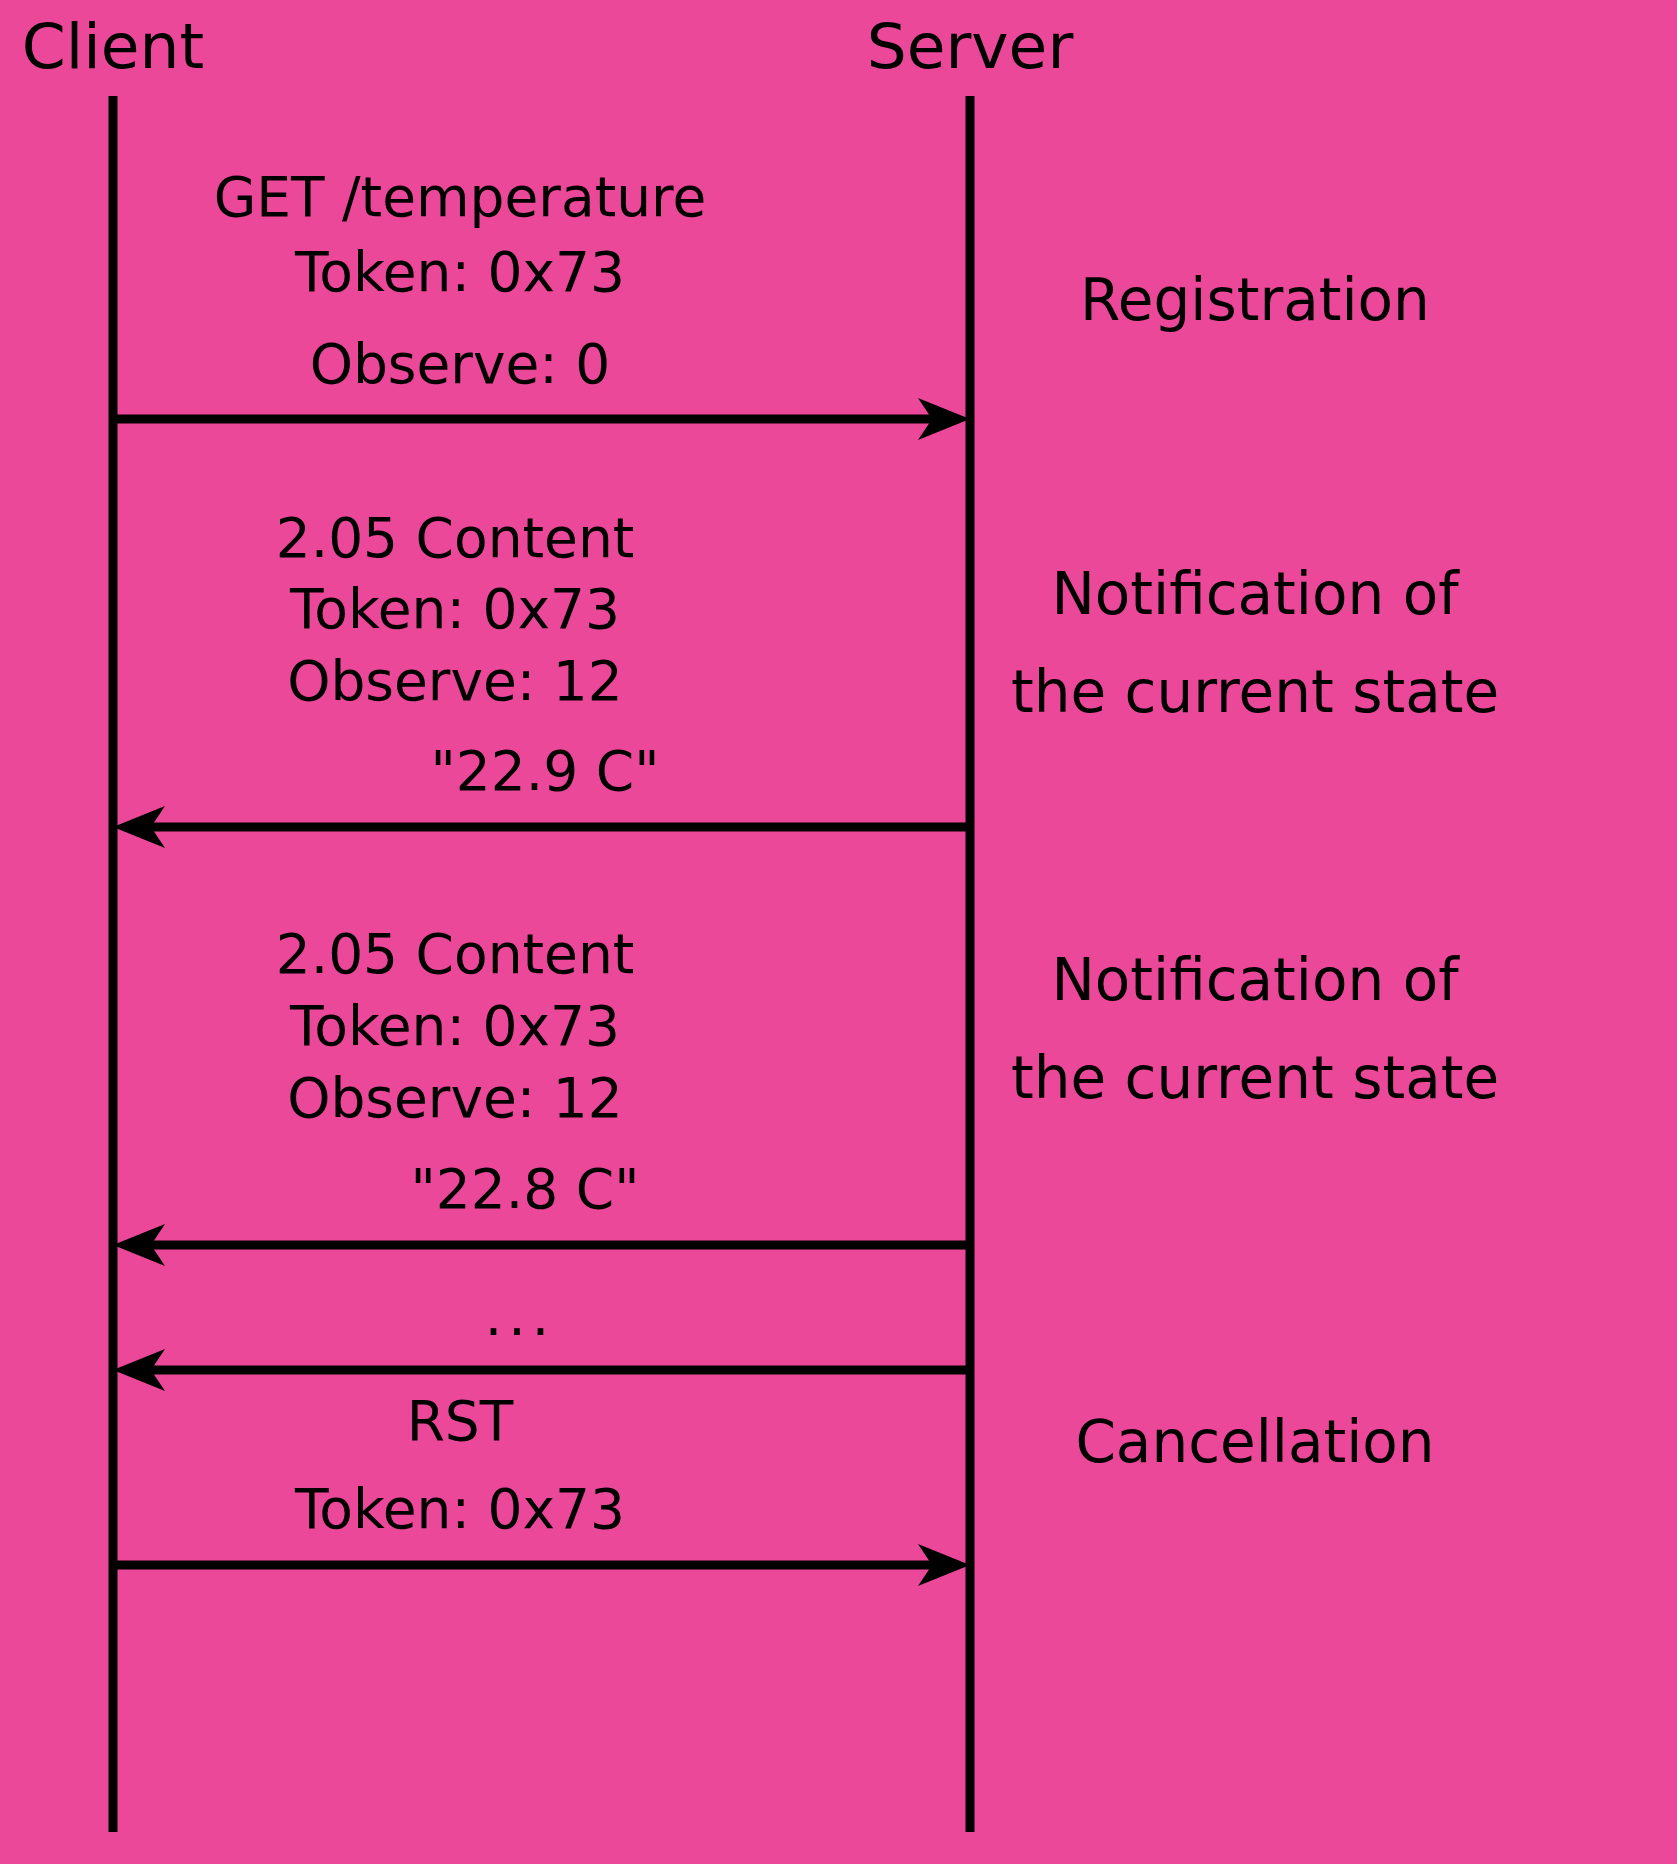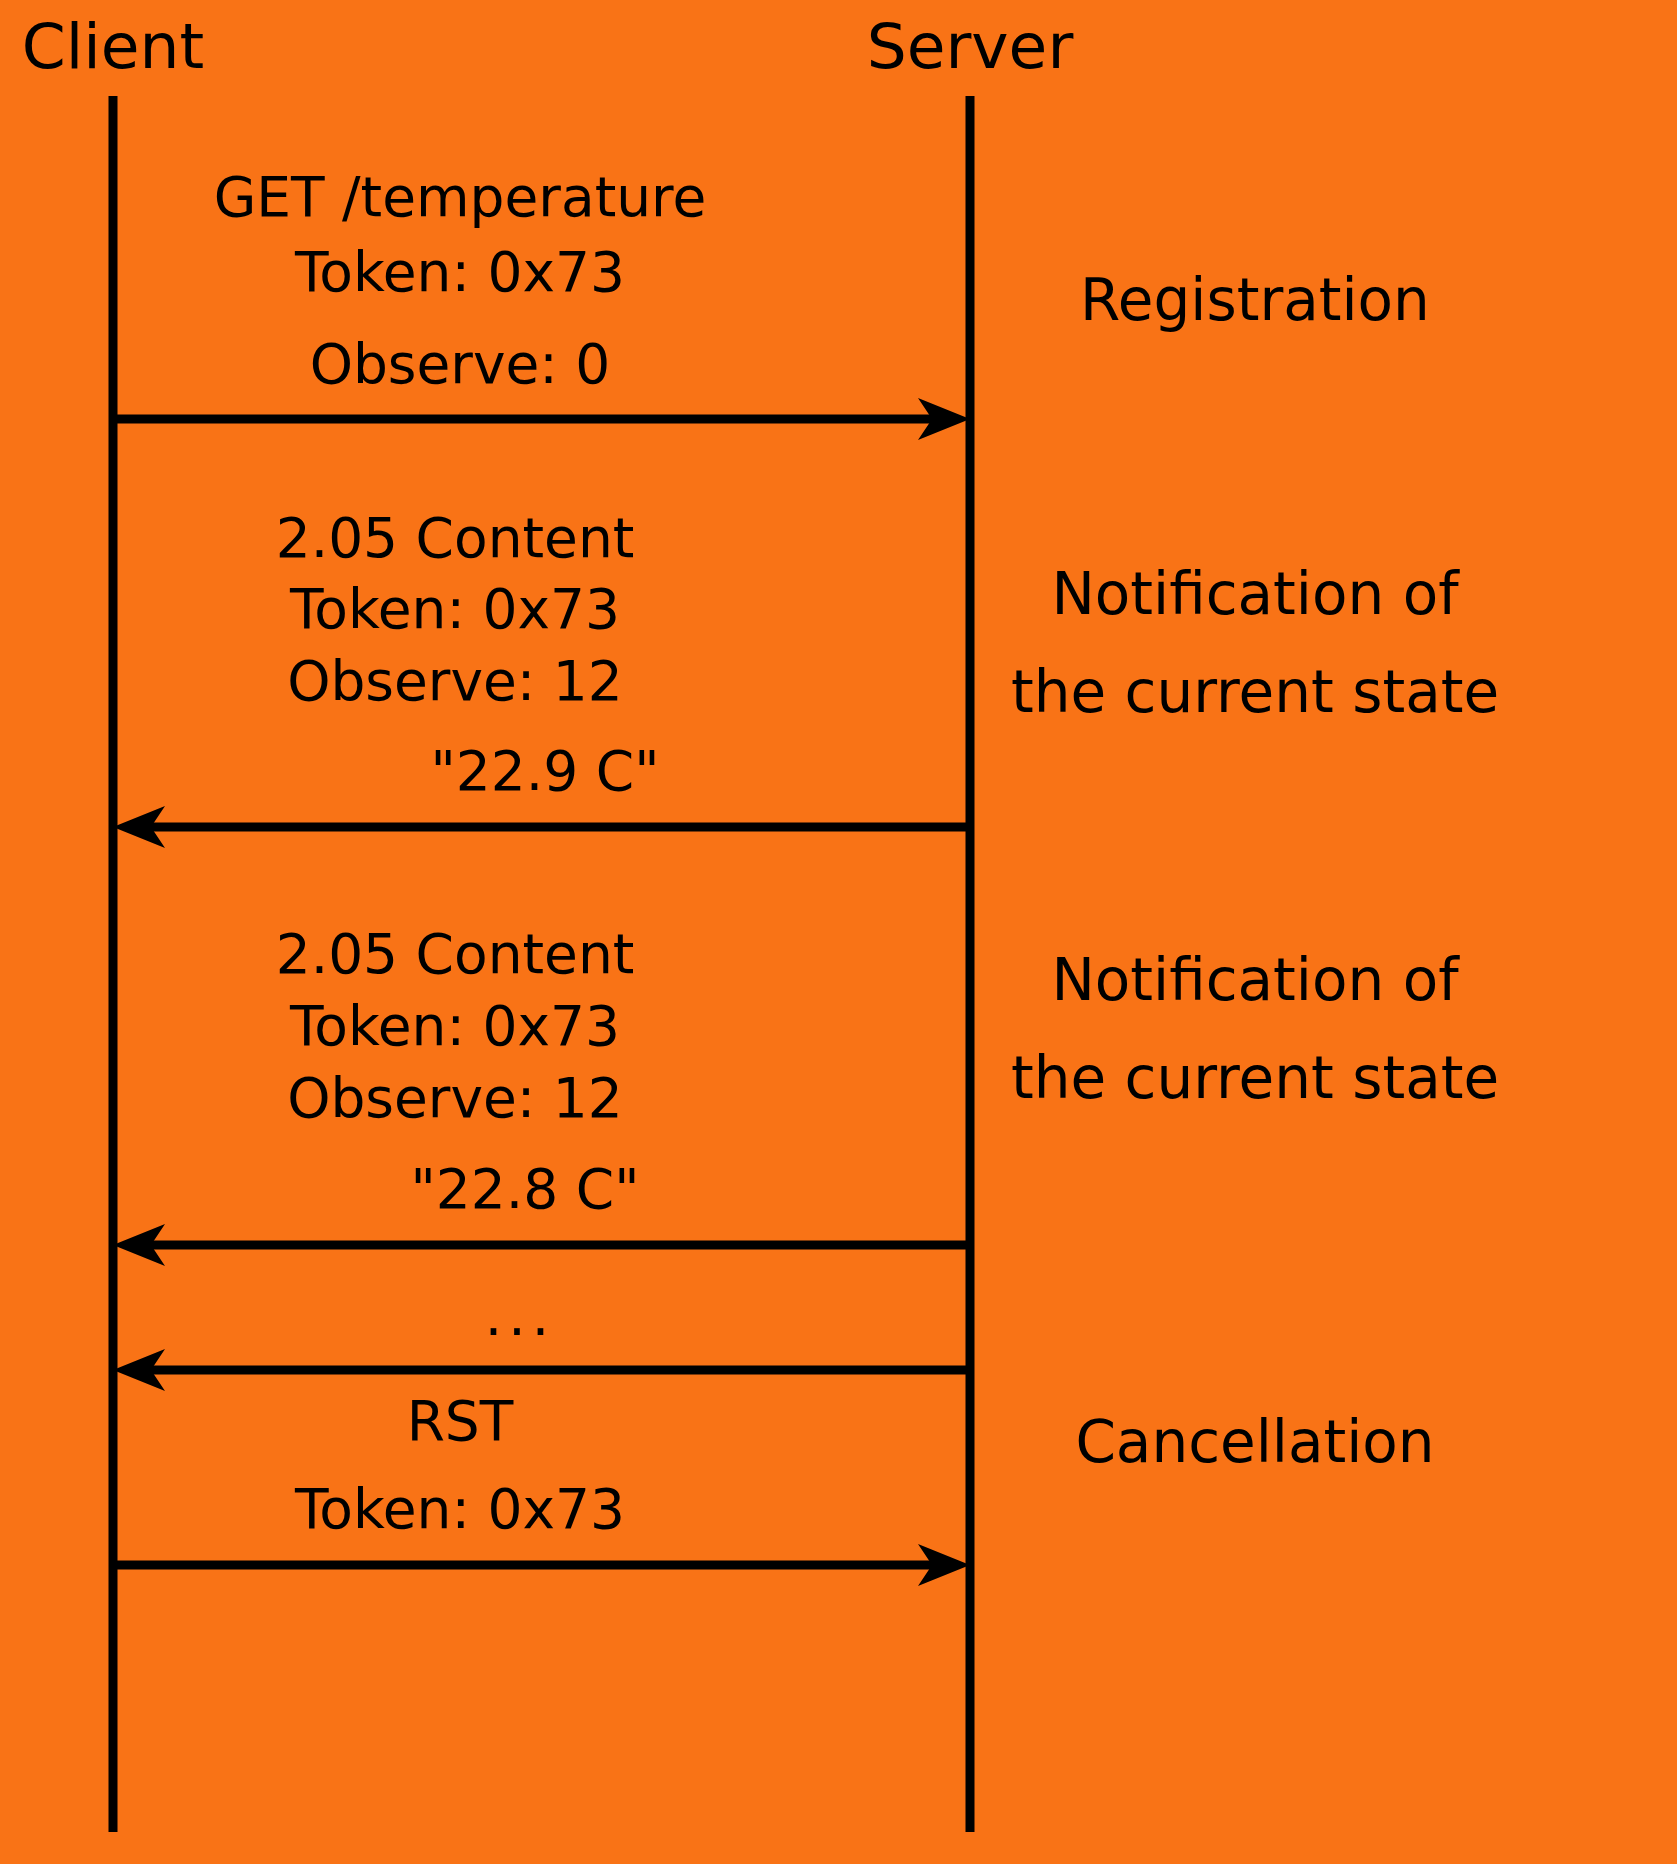--- a/index.html
+++ b/index.html
@@ -7,21 +7,21 @@
     padding: 0;
     background: #ffffff;
   }
   body {
     font-family: "DejaVu Sans", sans-serif;
   }
   #diagram-root {
     position: relative;
     width: 1677px;
     height: 1864px;
-    background: #f97316;
+    background: #ec4899;
     overflow: hidden;
   }
   svg.seq {
     display: block;
     width: 1677px;
     height: 1864px;
   }
   .lifeline {
     stroke: #000000;
     stroke-width: 9;

